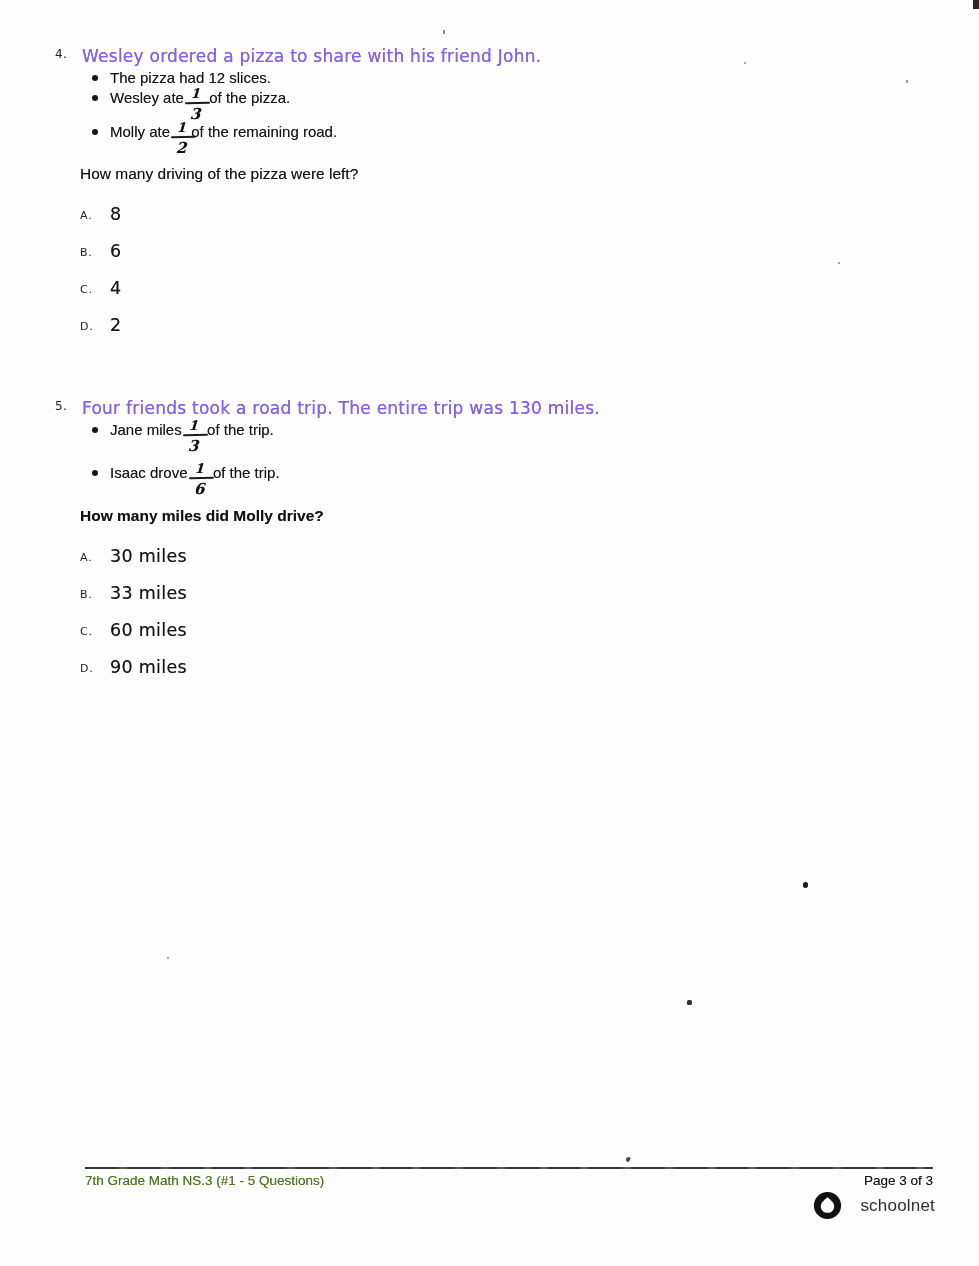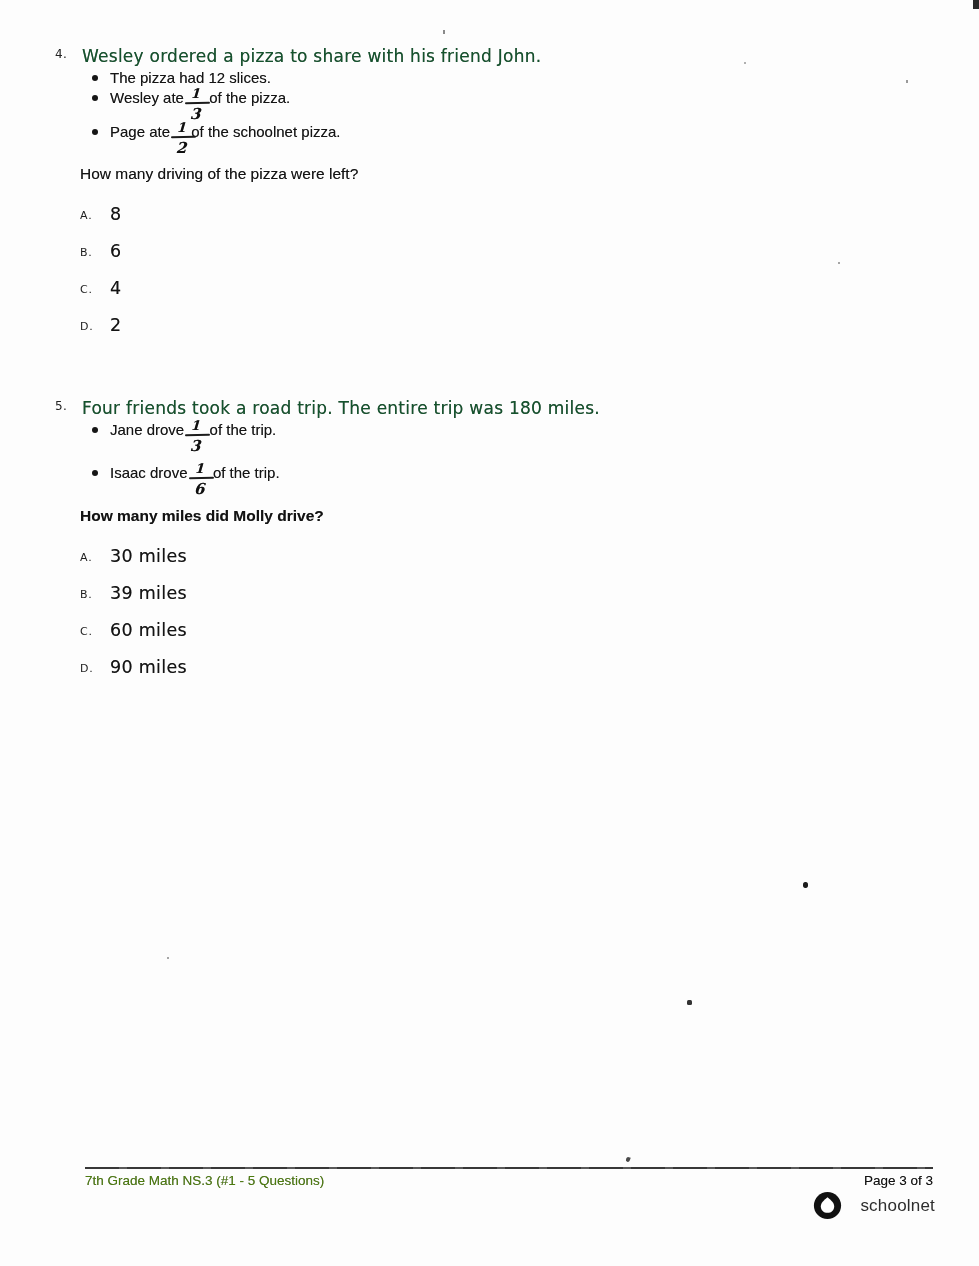--- a/index.html
+++ b/index.html
@@ -20,21 +20,21 @@
   .q5 { top: 396px; }
 
   .q-head { display: flex; align-items: flex-start; }
   .q-num  {
     width: 27px; flex: 0 0 27px;
     font: 400 12px "DejaVu Sans", sans-serif;
     padding-top: 3px; letter-spacing: .3px; color:#222;
   }
   .q-stem {
     font: 400 17px "DejaVu Sans", sans-serif;
-    letter-spacing: .25px; line-height: 24px; color:#14532d;
+    letter-spacing: .25px; line-height: 24px; color:#8b5cf6;
     text-shadow: 0 0 .4px rgba(20,20,20,.55);
   }
 
   ul.bullets { list-style: none; margin: 0 0 0 36px; padding: 0; }
   ul.bullets li {
     position: relative; padding-left: 19px;
     font: 400 15px "Liberation Sans", sans-serif;
     line-height: 20px; color: #141414;
     text-shadow: 0 0 .4px rgba(20,20,20,.5);
   }
@@ -128,21 +128,21 @@
 
   <section class="q q4">
     <div class="q-head">
       <span class="q-num">4.</span>
       <span class="q-stem">Wesley ordered a pizza to share with his friend John.</span>
     </div>
 
     <ul class="bullets">
       <li><span class="bullet-dot"></span><span>The pizza had 12 slices.</span></li>
       <li class="gap-s"><span class="bullet-dot"></span><span>Wesley ate </span><span class="frac"><span class="num">1</span><span class="bar"></span><span class="den">3</span></span><span> of the pizza.</span></li>
-      <li><span class="bullet-dot"></span><span>Page ate </span><span class="frac"><span class="num">1</span><span class="bar"></span><span class="den">2</span></span><span>of the schoolnet pizza.</span></li>
+      <li><span class="bullet-dot"></span><span>Molly ate </span><span class="frac"><span class="num">1</span><span class="bar"></span><span class="den">2</span></span><span>of the remaining road.</span></li>
     </ul>
 
     <div class="prompt">How many driving of the pizza were left?</div>
 
     <div class="choices">
       <div class="choice">
           <span class="c-label">A.</span>
           <span class="c-value">8</span>
         </div>
       <div class="choice">
@@ -156,38 +156,38 @@
       <div class="choice">
           <span class="c-label">D.</span>
           <span class="c-value">2</span>
         </div>
     </div>
   </section>
 
   <section class="q q5">
     <div class="q-head">
       <span class="q-num">5.</span>
-      <span class="q-stem">Four friends took a road trip. The entire trip was 180 miles.</span>
+      <span class="q-stem">Four friends took a road trip. The entire trip was 130 miles.</span>
     </div>
 
     <ul class="bullets">
-      <li class="gap-l"><span class="bullet-dot"></span><span>Jane drove </span><span class="frac"><span class="num">1</span><span class="bar"></span><span class="den">3</span></span><span> of the trip.</span></li>
+      <li class="gap-l"><span class="bullet-dot"></span><span>Jane miles </span><span class="frac"><span class="num">1</span><span class="bar"></span><span class="den">3</span></span><span> of the trip.</span></li>
       <li class="gap-l"><span class="bullet-dot"></span><span>Isaac drove </span><span class="frac"><span class="num">1</span><span class="bar"></span><span class="den">6</span></span><span> of the trip.</span></li>
     </ul>
 
     <div class="prompt">How many miles did Molly drive?</div>
 
     <div class="choices">
       <div class="choice">
           <span class="c-label">A.</span>
           <span class="c-value">30 miles</span>
         </div>
       <div class="choice">
           <span class="c-label">B.</span>
-          <span class="c-value">39 miles</span>
+          <span class="c-value">33 miles</span>
         </div>
       <div class="choice">
           <span class="c-label">C.</span>
           <span class="c-value">60 miles</span>
         </div>
       <div class="choice">
           <span class="c-label">D.</span>
           <span class="c-value">90 miles</span>
         </div>
     </div>

